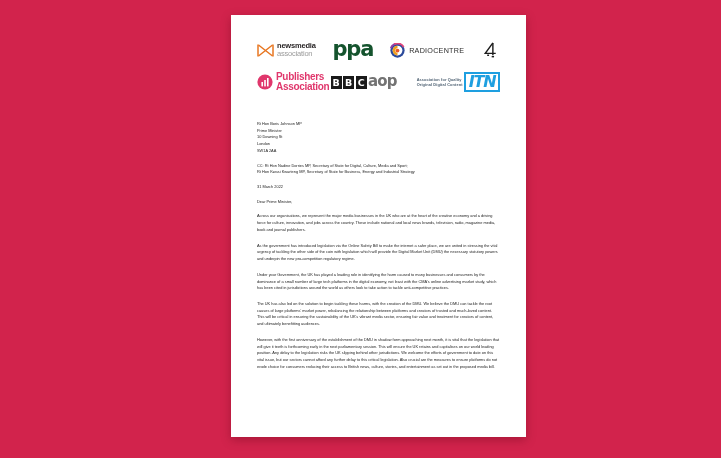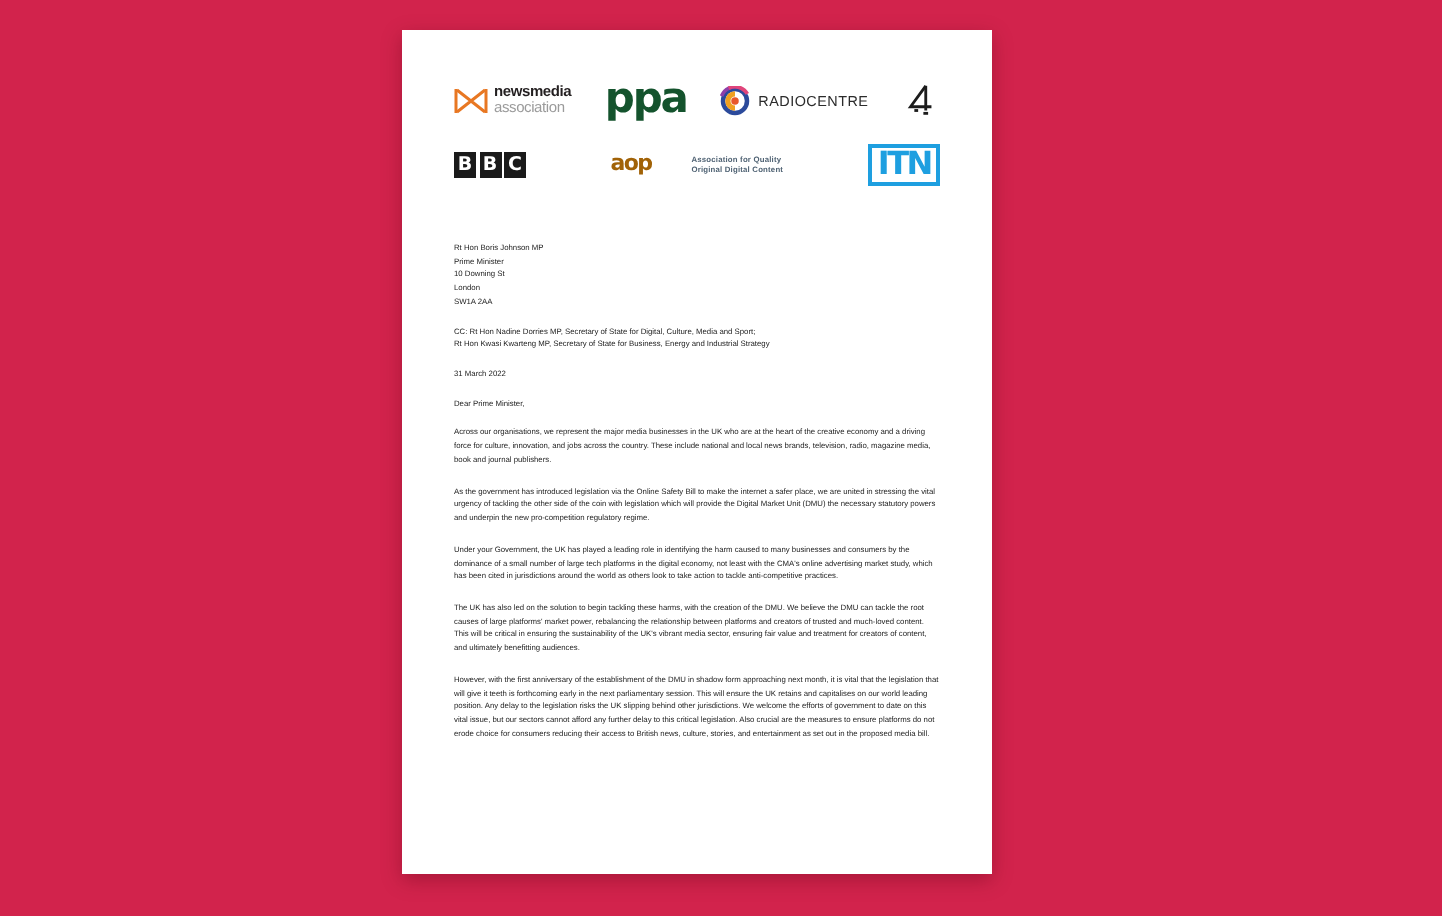--- a/index.html
+++ b/index.html
@@ -11,21 +11,21 @@
     height: 458px;
     background: #d2234c;
     font-family: "Liberation Sans", sans-serif;
     overflow: hidden;
     position: relative;
   }
 
   
   #page-sheet {
     position: absolute;
-    left: 201px;
+    left: 231px;
     top: 15px;
     width: 295px;
     height: 422px;
     background: #ffffff;
     box-shadow: 0 3px 9px rgba(90, 0, 20, 0.35);
     overflow: hidden;
   }
 
   .sheet-inner {
     padding: 22px 26px 0 26px;
@@ -110,41 +110,42 @@
     font-size: 9.5px;
     line-height: 13px;
     text-align: center;
     margin-right: 1.5px;
   }
   .bbc-blocks i:last-child { margin-right: 0; }
 
   
   .aop-text {
     font-family: "DejaVu Sans", sans-serif;
-    font-size: 11px;
-    font-weight: 700;
-    color: #a16207;
+    font-size: 15px;
+    font-weight: 700;
+    color: #737373;
     letter-spacing: -0.8px;
     line-height: 0.9;
     margin-right: 20px;
   }
   .aop-sub {
     font-size: 3.9px;
     line-height: 1.35;
     color: #4f6273;
     font-weight: 600;
     letter-spacing: 0.1px;
   }
   .aop-sub span { display: block; }
 
   
   .itn-box {
     border: 2px solid #1e9fe0;
     padding: 0px 2.5px 0 3px;
     line-height: 1;
+    font-style: italic;
   }
   .itn-text {
     font-family: "DejaVu Sans", sans-serif;
     font-size: 16px;
     font-weight: 700;
     color: #1e9fe0;
     letter-spacing: -1.2px;
     line-height: 1.05;
   }
 
@@ -199,20 +200,32 @@
           <path d="M25 4 L25 30" stroke="#1c1c1c" stroke-width="3"></path>
           <path d="M22.5 33 L27.5 33" stroke="#1c1c1c" stroke-width="3"></path>
           <path d="M13 30 L17 30" stroke="#1c1c1c" stroke-width="3"></path>
         </svg>
       </div>
 
     </div>
 
     <div class="logo-row row2">
 
+      <div class="logo-cell">
+        <svg class="pa-mark" viewBox="0 0 40 40">
+          <circle cx="20" cy="20" r="19" fill="#e0376c"></circle>
+          <rect x="11" y="20" width="4" height="11" fill="#ffffff"></rect>
+          <rect x="18" y="15" width="4" height="16" fill="#ffffff"></rect>
+          <rect x="25" y="10" width="4" height="21" fill="#ffffff"></rect>
+        </svg>
+        <span class="pa-text">
+          <span>Publishers</span>
+          <span>Association</span>
+        </span>
+      </div>
 
       <div class="logo-cell">
         <span class="bbc-blocks">
           <i>B</i>
           <i>B</i>
           <i>C</i>
         </span>
       </div>
 
       <div class="logo-cell">

